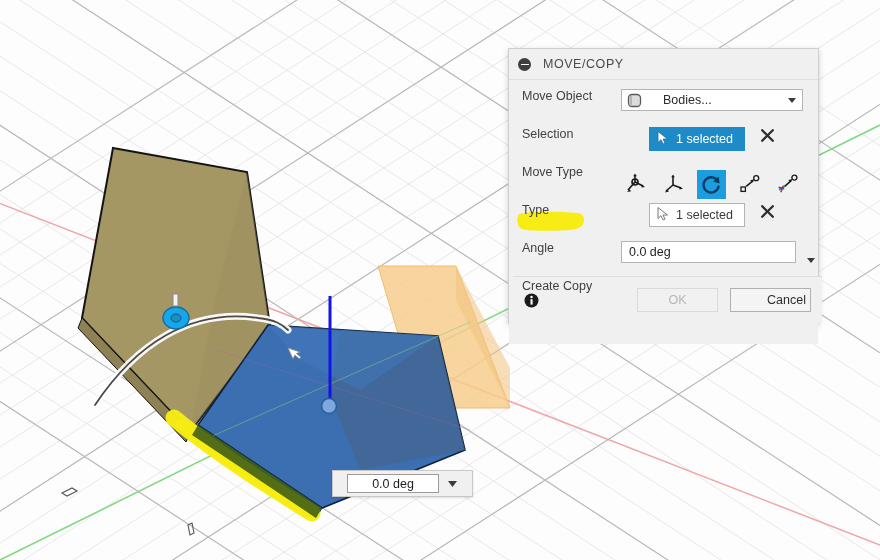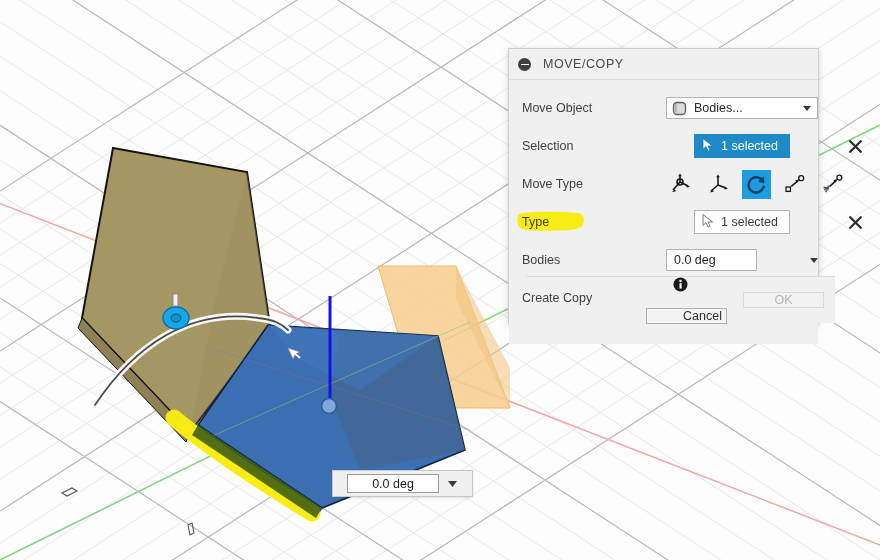--- a/index.html
+++ b/index.html
@@ -65,37 +65,37 @@
   }
   #dlg-title .t{
     margin-left:12px;letter-spacing:.55px;font-size:12.5px;color:#4a4a4a;
   }
 
   #dlg-body{
     padding:9px 0 0 0;background:#f0f0f0;
     height:264px;box-sizing:border-box;position:relative;
   }
   .row{
-    display:flex;align-items:center;height:38px;padding-left:13px;
-    box-sizing:border-box;position:relative;gap:45px;
+    display:flex;height:38px;padding-left:13px;
+    box-sizing:border-box;position:relative;
   }
   .row .lbl{
     width:99px;flex:0 0 auto;font-size:12.5px;color:#3f3f3f;
     position:relative;z-index:2;
   }
 
   
   .combo{
     width:182px;height:22px;background:#fff;border:1px solid #b4b4b4;
     display:flex;align-items:center;box-sizing:border-box;
   }
   .combo .body-ico{
     margin-left:5px;width:15px;height:15px;flex:0 0 auto;
   }
-  .combo .cval{margin-left:7px;font-size:12.5px;color:#2b2b2b;flex:1;}
+  .combo .cval{margin-left:21px;font-size:12.5px;color:#2b2b2b;flex:1;}
   .combo .carrow{width:20px;display:flex;align-items:center;justify-content:center;}
 
   
   .selbtn{
     height:24px;padding:0 11px 0 7px;display:flex;align-items:center;
     box-sizing:border-box;min-width:96px;margin-left:28px;
   }
   .selbtn.active{background:#1e8bc8;border:1px solid #1e8bc8;}
   .selbtn.active .stxt{color:#ffffff;}
   .selbtn.idle{background:#ffffff;border:1px solid #b4b4b4;}
@@ -124,23 +124,23 @@
   .tfield-arrow{margin-left:8px;width:14px;display:flex;align-items:center;justify-content:center;}
 
   
   .cbx{
     width:15px;height:15px;background:#fff;border:1px solid #7a7a7a;
     box-sizing:border-box;position:relative;
   }
 
   
   #dlg-foot{
-    position:absolute;left:17px;bottom:0;width:100%;height:47px;
+    position:absolute;left:4px;bottom:0;width:100%;height:47px;
     border-top:1px solid #dedede;background:#f0f0f0;
-    display:flex;align-items:center;box-sizing:border-box;padding:0 11px;flex-direction:column;
+    display:flex;align-items:center;box-sizing:border-box;padding:0 11px;
   }
   .info-ico{width:15px;height:15px;flex:0 0 auto;}
   .btn{
     height:24px;min-width:81px;box-sizing:border-box;
     display:flex;align-items:center;justify-content:center;
     font-size:12.5px;border:1px solid #c0c0c0;background:#f0f0f0;
   }
   .btn.disabled{color:#b6b6b6;border-color:#dadada;background:#f1f1f1;}
   .btn.enabled{color:#2e2e2e;border-color:#b0b0b0;background:#f4f4f4;}
   #ok-button{margin-left:auto;}
@@ -422,21 +422,21 @@
       </div>
       <span class="xbtn">
         <svg width="13" height="13" viewBox="0 0 13 13">
           <line x1="1.2" y1="1.2" x2="11.8" y2="11.8" stroke="#2e2e2e" stroke-width="2.3" stroke-linecap="round"></line>
           <line x1="11.8" y1="1.2" x2="1.2" y2="11.8" stroke="#2e2e2e" stroke-width="2.3" stroke-linecap="round"></line>
         </svg>
       </span>
     </div>
 
     <div class="row">
-      <span class="lbl">Bodies</span>
+      <span class="lbl">Angle</span>
       <div class="tfield">
         <span class="tv">0.0 deg</span>
       </div>
       <span class="tfield-arrow">
         <svg width="8" height="5" viewBox="0 0 8 5">
             <polygon points="0,0 8,0 4,5" fill="#3a3a3a"></polygon>
           </svg>
       </span>
     </div>
 

